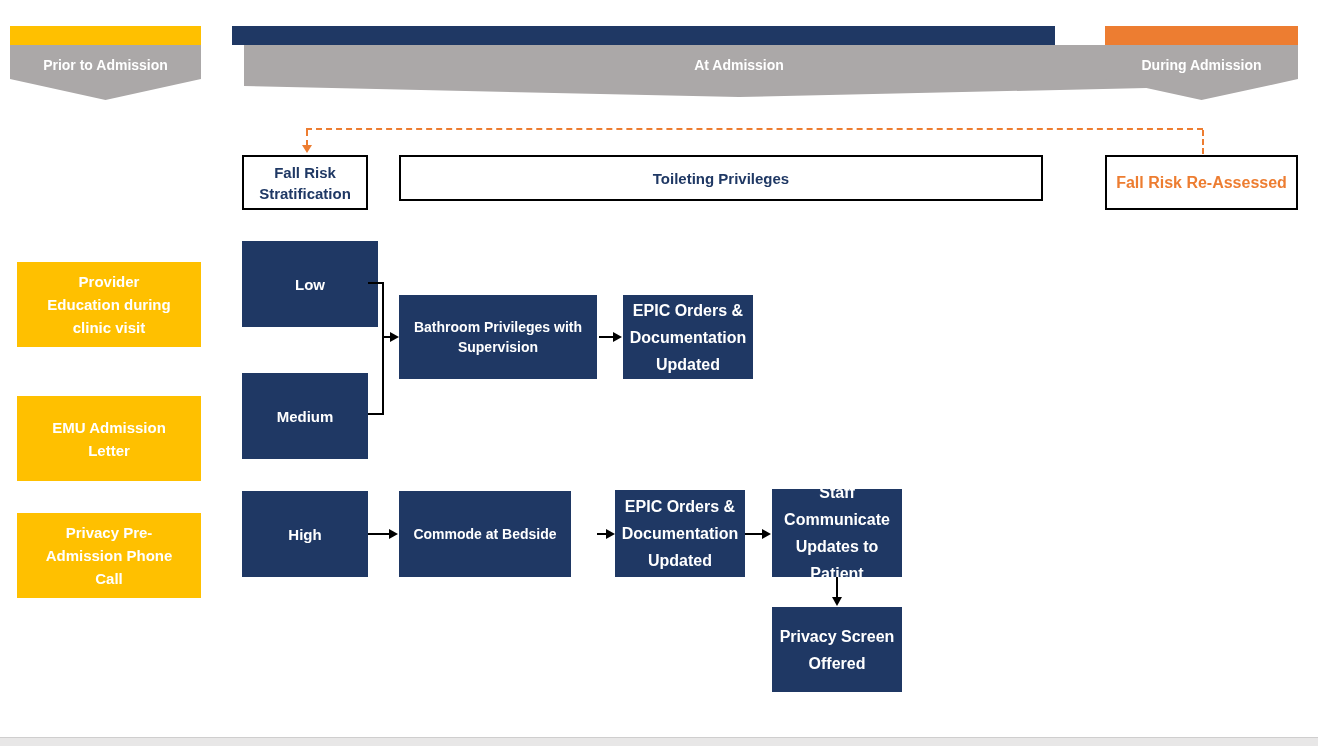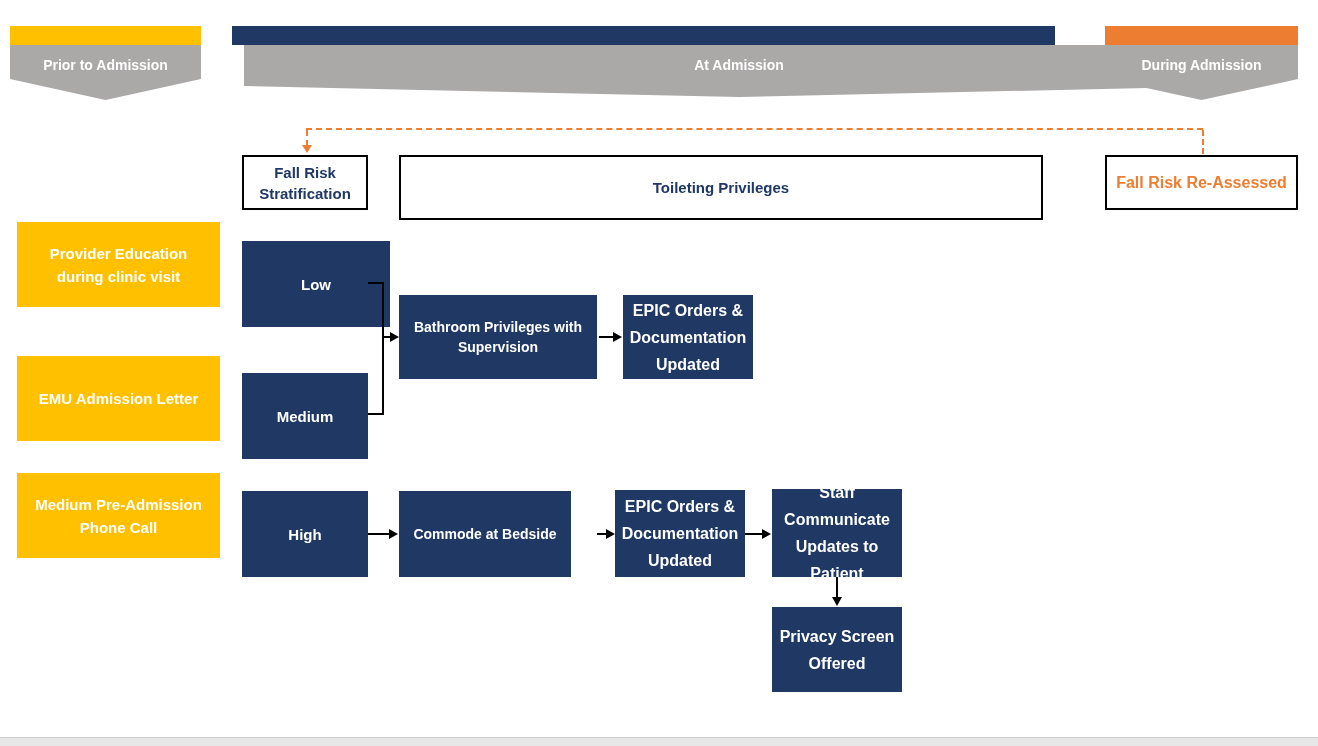--- a/index.html
+++ b/index.html
@@ -28,24 +28,24 @@
   
   .outline-box{
     position:absolute;background:#fff;border:2px solid #000;
     display:flex;align-items:center;justify-content:center;text-align:center;
     box-sizing:border-box;
   }
   .outline-box .t{color:#1F3864;font-weight:bold;font-size:15px;line-height:21px;}
   .outline-box .t-orange{color:#ED7D31;font-weight:bold;font-size:16px;white-space:nowrap;}
   
   .gold-box{
-    position:absolute;left:17px;width:203px;height:85px;background:#FFC000;
+    position:absolute;left:17px;width:184px;height:85px;background:#FFC000;
     color:#fff;font-weight:bold;font-size:15px;line-height:23px;
     display:flex;align-items:center;justify-content:center;text-align:center;
-    padding:0 12px;box-sizing:border-box;
+    padding:0 24px;box-sizing:border-box;margin-top:40px;
   }
   
   .navy-box{
     position:absolute;background:#1F3864;color:#fff;font-weight:bold;
     display:flex;align-items:center;justify-content:center;text-align:center;
     padding:0 6px;box-sizing:border-box;
   }
   .fs15{font-size:15px;line-height:21px;}
   .fs14{font-size:14px;line-height:20px;}
   .fs13{font-size:16px;line-height:27px;}
@@ -91,38 +91,38 @@
   </div>
 
   <div class="dash-h" style="left:306px;top:128px;width:897px;"></div>
   <div class="dash-v" style="left:306px;top:130px;height:16px;"></div>
   <div class="arr-d-orange" style="left:302px;top:145px;"></div>
   <div class="dash-v" style="left:1202px;top:130px;height:24px;"></div>
 
   <div class="outline-box" style="left:242px;top:155px;width:126px;height:55px;">
     <span class="t">Fall Risk Stratification</span>
   </div>
-  <div class="outline-box" style="left:399px;top:155px;width:644px;height:65px;">
+  <div class="outline-box" style="left:399px;top:155px;width:644px;height:46px;">
     <span class="t">Toileting Privileges</span>
   </div>
   <div class="outline-box" style="left:1105px;top:155px;width:193px;height:55px;">
     <span class="t-orange">Fall Risk Re-Assessed</span>
   </div>
 
   <div class="gold-box" style="top:222px;">
     <span>Provider Education during clinic visit</span>
   </div>
   <div class="gold-box" style="top:356px;">
     <span>EMU Admission Letter</span>
   </div>
   <div class="gold-box" style="top:473px;">
-    <span>Medium Pre-Admission Phone Call</span>
+    <span>Privacy Pre-Admission Phone Call</span>
   </div>
 
-  <div class="navy-box fs15" style="left:242px;top:241px;width:148px;height:86px;">
+  <div class="navy-box fs15" style="left:242px;top:241px;width:136px;height:86px;">
     <span>Low</span>
   </div>
   <div class="navy-box fs15" style="left:242px;top:373px;width:126px;height:86px;">
     <span>Medium</span>
   </div>
   <div class="navy-box fs15" style="left:242px;top:491px;width:126px;height:86px;">
     <span>High</span>
   </div>
 
   <div class="navy-box fs14" style="left:399px;top:295px;width:198px;height:84px;">

